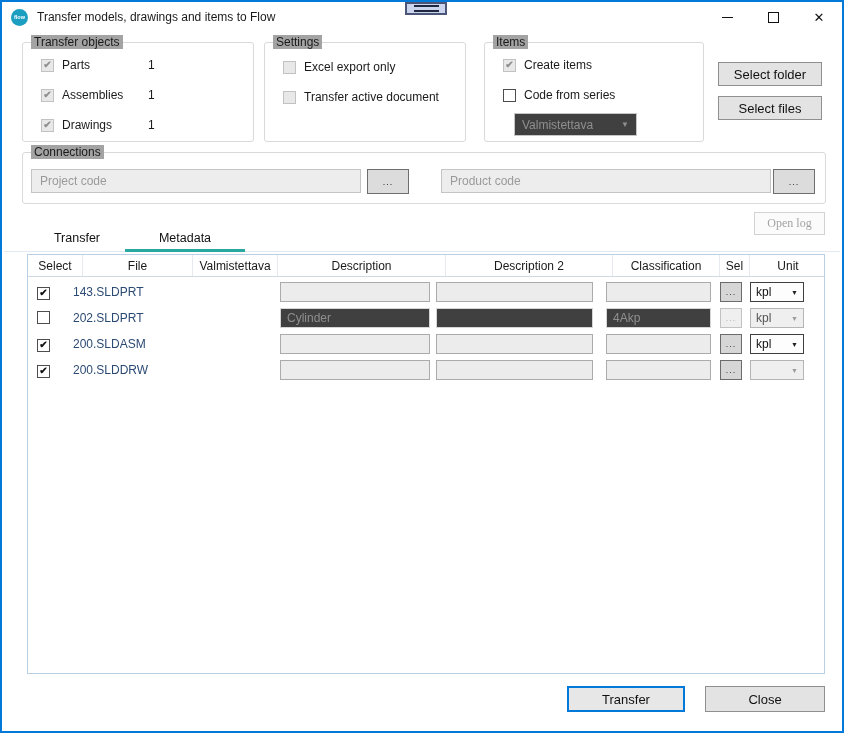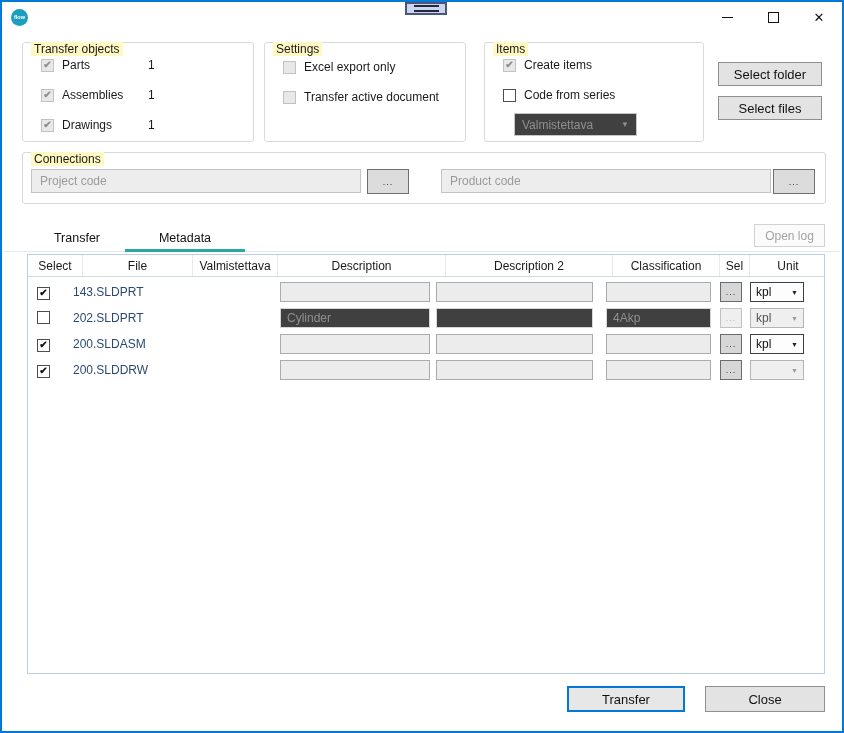--- a/index.html
+++ b/index.html
@@ -16,40 +16,40 @@
   .win-btn { width: 46px; height: 30px; display: flex; align-items: center; justify-content: center; color: #111; }
   .min-glyph { display: block; width: 11px; height: 1px; background: #111; }
   .max-glyph { display: block; width: 11px; height: 11px; border: 1px solid #111; }
   .close-glyph { font-size: 13px; line-height: 1; }
 
   .grip { position: absolute; left: 403px; top: 0; width: 42px; height: 13px; background: #ccd5ee; border: 2px solid #4a5578; display: flex; align-items: center; justify-content: center; z-index: 5; }
   .grip-lines { width: 25px; height: 7px; border-top: 2px solid #20283f; border-bottom: 2px solid #20283f; }
 
   
   .groupbox { position: absolute; border: 1px solid #d9d9d9; border-radius: 3px; background: #fff; }
-  .gb-label { position: absolute; top: -8px; left: 8px; background: #fef9c3; padding: 0 3px; line-height: 14px; white-space: nowrap; margin-top: 7px; }
+  .gb-label { position: absolute; top: -8px; left: 8px; background: #a3a3a3; padding: 0 3px; line-height: 14px; white-space: nowrap; }
   #gb-transfer-objects { left: 20px; top: 40px; width: 232px; height: 100px; }
   #gb-settings        { left: 262px; top: 40px; width: 202px; height: 100px; }
   #gb-items           { left: 482px; top: 40px; width: 220px; height: 100px; }
   #gb-connections     { left: 20px; top: 150px; width: 804px; height: 52px; }
 
   .cbrow { position: absolute; left: 18px; display: flex; align-items: center; height: 16px; }
   .cb { width: 13px; height: 13px; border: 1px solid #4d4d4d; background: #fff; display: inline-flex; align-items: center; justify-content: center; font-size: 10px; font-weight: bold; color: #111; line-height: 1; flex: none; }
   .cb.dis { border-color: #c2c2c2; background: #e8e8e8; color: #8f8f8f; }
   .cb-label { margin-left: 8px; white-space: nowrap; }
   .cb-count { position: absolute; left: 107px; }
 
   .dd { position: absolute; left: 29px; top: 70px; width: 123px; height: 23px; display: flex; align-items: center; padding: 0 7px; background: #404040; border: 1px solid #c6c6c6; color: #8f8f8f; }
   .dd .arrow { margin-left: auto; font-size: 8px; color: #8f8f8f; }
 
   
   .btn { position: absolute; display: flex; align-items: center; justify-content: center; background: #e3e3e3; border: 1px solid #8f8f8f; font-size: 13px; color: #111; cursor: default; }
   #btn-select-folder { left: 716px; top: 60px; width: 104px; height: 24px; }
   #btn-select-files  { left: 716px; top: 94px; width: 104px; height: 24px; }
-  #btn-open-log      { left: 752px; top: 222px; width: 71px; height: 23px; background: #fbfbfb; border-color: #d2d2d2; color: #a3a3a3; font-size: 12px; }
+  #btn-open-log      { left: 752px; top: 210px; width: 71px; height: 23px; background: #fbfbfb; border-color: #d2d2d2; color: #a3a3a3; font-size: 12px; font-family: Liberation Serif, serif; }
   #btn-transfer      { left: 565px; top: 684px; width: 118px; height: 26px; border: 2px solid #0079d8; background: #e7e7e7; font-size: 13px; }
   #btn-close         { left: 703px; top: 684px; width: 120px; height: 26px; font-size: 13px; }
 
   
   .txt { position: absolute; height: 24px; background: #ededed; border: 1px solid #c4c4c4; color: #9a9a9a; font-size: 12px; padding: 0 8px; font-family: inherit; outline: none; }
   .txt::placeholder { color: #9a9a9a; opacity: 1; }
   #txt-project { left: 8px;   top: 16px; width: 330px; }
   #txt-product { left: 418px; top: 16px; width: 330px; }
   .browse { position: absolute; top: 16px; width: 42px; height: 25px; background: #dcdcdc; border: 1px solid #6e6e6e; font-size: 9px; letter-spacing: 1px; display: flex; align-items: center; justify-content: center; color: #222; }
   #browse-project { left: 344px; }
@@ -80,20 +80,21 @@
   .unitdd.dis { border-color: #b5b5b5; background: #efefef; color: #555; }
   .unitdd.dis .arrow { color: #9a9a9a; }
 </style>
 </head>
 <body>
 
 <div class="dialog">
 
   <div class="titlebar">
     <div class="app-icon">flow</div>
+    <div class="title-text">Transfer models, drawings and items to Flow</div>
   </div>
   <div class="win-controls">
     <div class="win-btn">
         <span class="min-glyph"></span>
       </div>
     <div class="win-btn">
         <span class="max-glyph"></span>
       </div>
     <div class="win-btn">
         <span class="close-glyph">✕</span>

